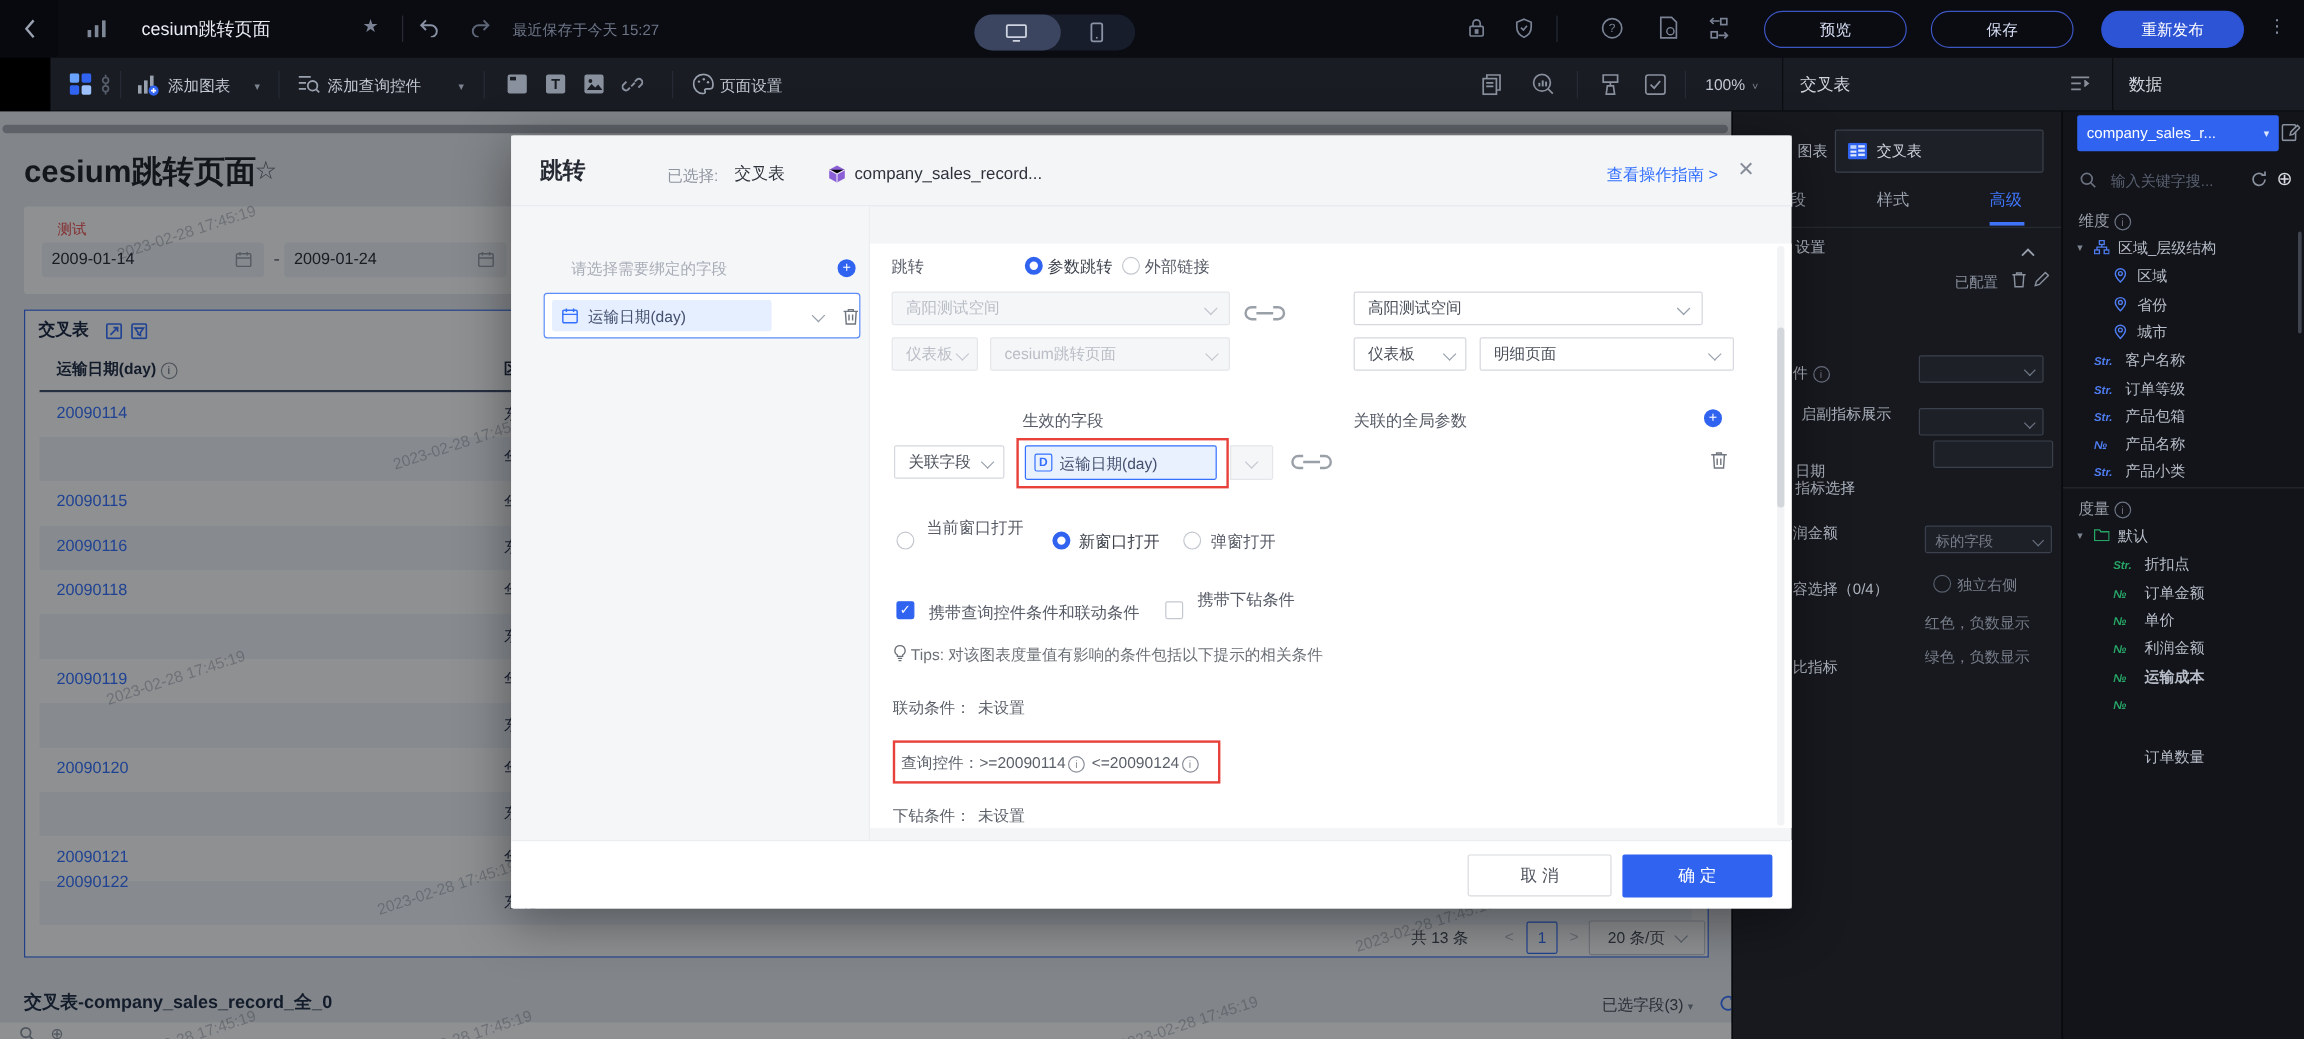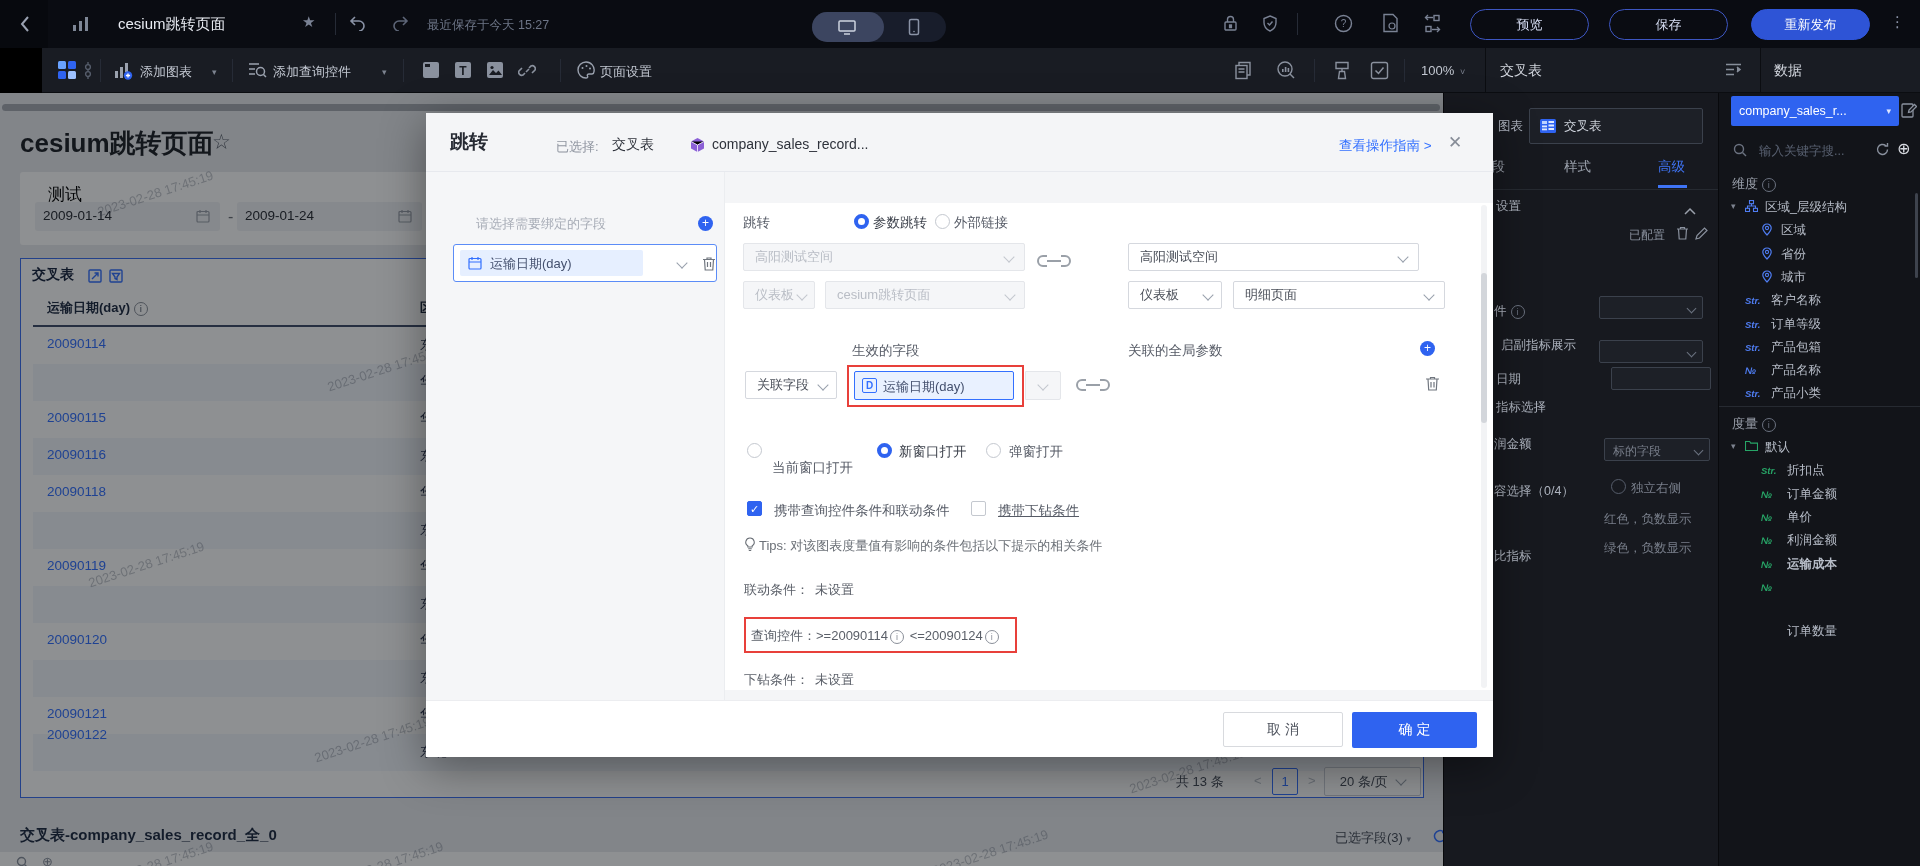--- a/index.html
+++ b/index.html
@@ -26,21 +26,21 @@
   .panel-title{font-size:14px;color:#d2d6de;}
   .icon{color:#8a919e;}
   .carettx{font-size:9px;color:#7d8390;}
 
   
   .canvas{left:0;top:93px;width:1443px;height:773px;background:#e9ebef;overflow:hidden;}
   .hscroll{left:2px;top:11px;width:1438px;height:7px;border-radius:4px;background:#a6aab2;}
   .page-title{left:20px;top:33px;font-size:26px;font-weight:bold;color:#1d2026;}
   .star{left:212px;top:37px;font-size:21px;color:#5b616c;}
   .card{background:#fff;border-radius:3px;}
-  .f-label{font-size:17px;color:#000000;}
+  .f-label{font-size:12px;color:#ef4444;}
   .dateinp{background:#f1f2f5;border-radius:3px;font-size:13.5px;color:#272b33;}
   .tbl-card{left:20px;top:165px;width:1404px;height:540px;background:#fff;border:1px solid #3a6ef0;box-sizing:border-box;}
   .tbl-title{left:32px;top:173px;font-size:14px;font-weight:bold;color:#17233d;}
   .tbl-h{font-size:13px;font-weight:bold;color:#1d2940;}
   .ifo{display:inline-block;width:12px;height:12px;border:1px solid #8a8f99;border-radius:50%;
        font-size:9px;line-height:12px;text-align:center;color:#8a8f99;font-style:normal;}
   .rows-host{left:33px;top:234px;width:1377px;height:444px;
      background:repeating-linear-gradient(180deg,#ffffff 0 37px,#f3f6fb 37px 74px);}
   .cell{position:absolute;font-size:13.5px;}
   .cell.date{left:14px;color:#3370ff;cursor:pointer;}
@@ -517,21 +517,21 @@
     <div>
         <span class="cfg-t" style="left: 52px; top: 105px;">设置</span>
         <span class="cfg-t" style="left: 50px; top: 210px;">件<i class="ifo" style="border-color: rgb(107, 114, 128); color: rgb(107, 114, 128); margin-left: 4px;">i</i></span>
         <div class="cfg-box" style="left: 155px; top: 203px; width: 104px; height: 23px;">
           <span style="position: absolute; right: 7px; top: 8px; width: 6px; height: 6px; border-right: 1.4px solid rgb(107, 114, 128); border-bottom: 1.4px solid rgb(107, 114, 128); transform: rotate(45deg);"></span>
         </div>
         <span class="cfg-t" style="left: 57px; top: 244px;">启副指标展示</span>
         <div class="cfg-box" style="left: 155px; top: 247px; width: 104px; height: 23px;">
           <span style="position: absolute; right: 7px; top: 8px; width: 6px; height: 6px; border-right: 1.4px solid rgb(107, 114, 128); border-bottom: 1.4px solid rgb(107, 114, 128); transform: rotate(45deg);"></span>
         </div>
-        <span class="cfg-t" style="left: 52px; top: 278px;">日期</span>
+        <span class="cfg-t" style="left: 52px; top: 292px;">日期</span>
         <div class="cfg-box" style="left: 167px; top: 274px; width: 100px; height: 23px;"></div>
         <span class="cfg-t" style="left: 52px; top: 306px;">指标选择</span>
         <span class="cfg-t" style="left: 50px; top: 343px;">润金额</span>
         <div class="cfg-box" style="left: 160px; top: 345px; width: 106px; height: 23px;">
           <span class="cfg-t dim2" style="left: 8px; top: 4px; font-size: 12px;">标的字段</span>
           <span style="position: absolute; right: 7px; top: 8px; width: 6px; height: 6px; border-right: 1.4px solid rgb(107, 114, 128); border-bottom: 1.4px solid rgb(107, 114, 128); transform: rotate(45deg);"></span>
         </div>
         <span class="cfg-t" style="left: 50px; top: 390px;">容选择（0/4）</span>
         <span style="position: absolute; left: 167px; top: 386px; width: 13px; height: 13px; border: 1px solid rgb(86, 93, 107); border-radius: 50%;"></span>
         <span class="cfg-t dim2" style="left: 187px; top: 387px;">独立右侧</span>
@@ -751,30 +751,30 @@
       </span>
       <span class="ab" style="left:700px;top:172px;">
         <svg width="15" height="16" viewBox="0 0 15 16">
             <g fill="none" stroke="#70767f" stroke-width="1.2">
               <path d="M1 4h13M5.5 4V2.5h4V4M3 4l.7 11h7.6L12 4M6 7v5.5M9 7v5.5"></path>
             </g>
           </svg>
       </span>
 
       <span class="rad" style="left:22px;top:240px;"></span>
-      <span class="lab13" style="left:47px;top:256px;">当前窗口打开</span>
+      <span class="lab13" style="left:47px;top:228px;">当前窗口打开</span>
       <span class="rad sel" style="left:152px;top:240px;"></span>
       <span class="lab13" style="left:174px;top:240px;color:#3a3f49;">新窗口打开</span>
       <span class="rad" style="left:261px;top:240px;"></span>
       <span class="lab13" style="left:284px;top:240px;">弹窗打开</span>
 
       <span class="cb on" style="left:22px;top:298px;">✓</span>
       <span class="lab13" style="left:49px;top:299px;">携带查询控件条件和联动条件</span>
       <span class="cb" style="left:246px;top:298px;"></span>
-      <span class="lab13" style="left:273px;top:299px;text-decoration:underline;">携带下钻条件</span>
+      <span class="lab13" style="left:273px;top:288px;">携带下钻条件</span>
 
       <span class="ab" style="left:19px;top:334px;">
         <svg width="12" height="15" viewBox="0 0 12 15">
             <path d="M6 1a4.2 4.2 0 0 1 2.2 7.8V10H3.8V8.8A4.2 4.2 0 0 1 6 1z" fill="none" stroke="#6b7077" stroke-width="1.1"></path>
             <path d="M4.2 11.7h3.6M4.8 13.5h2.4" stroke="#6b7077" stroke-width="1.1"></path>
           </svg>
       </span>
       <span class="tipstx" style="left:34px;top:334px;">Tips: 对该图表度量值有影响的条件包括以下提示的相关条件</span>
 
       <span class="condtx" style="left:19px;top:378px;">联动条件：</span>

